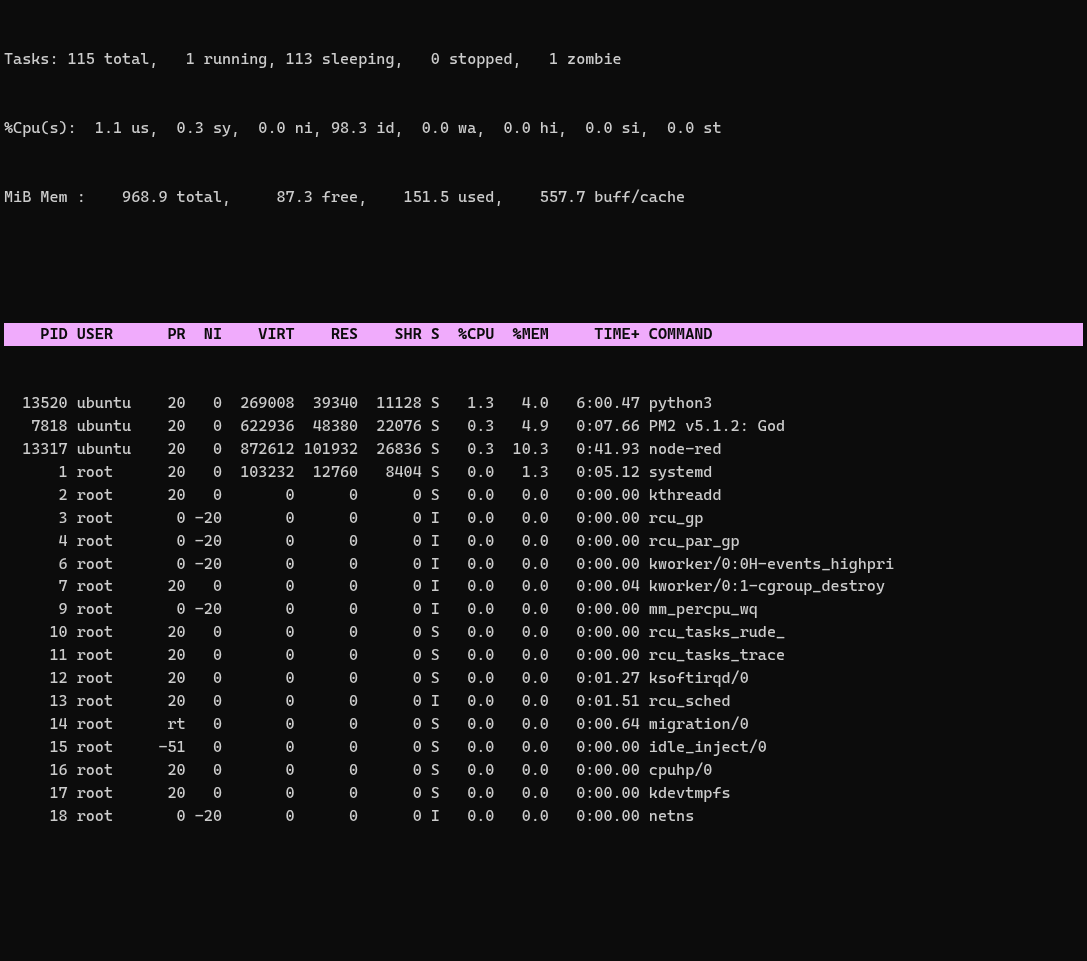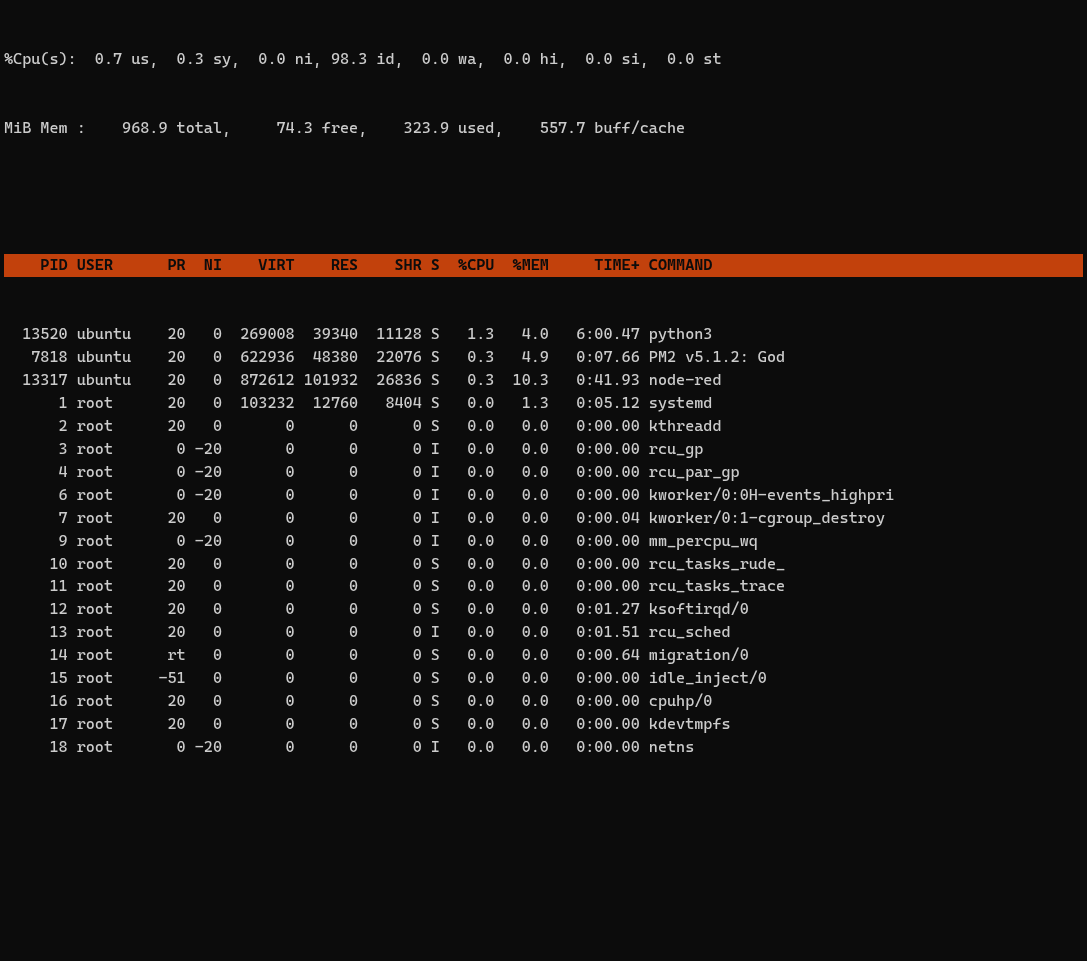--- a/index.html
+++ b/index.html
@@ -18,31 +18,32 @@
     padding: 2px 4px;
     white-space: pre;
   }
   .header-line {
     display: block;
   }
   .row {
     display: block;
   }
   .col-header {
-    background: #c2410c;
+    background: #f0abfc;
     color: #0c0c0c;
     display: block;
     font-weight: bold;
   }
   .spacer {
     height: 1.48em;
   }
 </style>
 </head>
 <body>
 
 <div class="terminal">
-  <span class="header-line">%Cpu(s):  0.7 us,  0.3 sy,  0.0 ni, 98.3 id,  0.0 wa,  0.0 hi,  0.0 si,  0.0 st</span>
-  <span class="header-line">MiB Mem :    968.9 total,     74.3 free,    323.9 used,    557.7 buff/cache</span>
+  <span class="header-line">Tasks: 115 total,   1 running, 113 sleeping,   0 stopped,   1 zombie</span>
+  <span class="header-line">%Cpu(s):  1.1 us,  0.3 sy,  0.0 ni, 98.3 id,  0.0 wa,  0.0 hi,  0.0 si,  0.0 st</span>
+  <span class="header-line">MiB Mem :    968.9 total,     87.3 free,    151.5 used,    557.7 buff/cache</span>
   <div class="spacer"></div>
   <span class="col-header" id="col-header">    PID USER      PR  NI    VIRT    RES    SHR S  %CPU  %MEM     TIME+ COMMAND                                       </span>
   <div id="process-list"><span class="row">  13520 ubuntu    20   0  269008  39340  11128 S   1.3   4.0   6:00.47 python3</span><span class="row">   7818 ubuntu    20   0  622936  48380  22076 S   0.3   4.9   0:07.66 PM2 v5.1.2: God</span><span class="row">  13317 ubuntu    20   0  872612 101932  26836 S   0.3  10.3   0:41.93 node-red</span><span class="row">      1 root      20   0  103232  12760   8404 S   0.0   1.3   0:05.12 systemd</span><span class="row">      2 root      20   0       0      0      0 S   0.0   0.0   0:00.00 kthreadd</span><span class="row">      3 root       0 -20       0      0      0 I   0.0   0.0   0:00.00 rcu_gp</span><span class="row">      4 root       0 -20       0      0      0 I   0.0   0.0   0:00.00 rcu_par_gp</span><span class="row">      6 root       0 -20       0      0      0 I   0.0   0.0   0:00.00 kworker/0:0H-events_highpri</span><span class="row">      7 root      20   0       0      0      0 I   0.0   0.0   0:00.04 kworker/0:1-cgroup_destroy</span><span class="row">      9 root       0 -20       0      0      0 I   0.0   0.0   0:00.00 mm_percpu_wq</span><span class="row">     10 root      20   0       0      0      0 S   0.0   0.0   0:00.00 rcu_tasks_rude_</span><span class="row">     11 root      20   0       0      0      0 S   0.0   0.0   0:00.00 rcu_tasks_trace</span><span class="row">     12 root      20   0       0      0      0 S   0.0   0.0   0:01.27 ksoftirqd/0</span><span class="row">     13 root      20   0       0      0      0 I   0.0   0.0   0:01.51 rcu_sched</span><span class="row">     14 root      rt   0       0      0      0 S   0.0   0.0   0:00.64 migration/0</span><span class="row">     15 root     -51   0       0      0      0 S   0.0   0.0   0:00.00 idle_inject/0</span><span class="row">     16 root      20   0       0      0      0 S   0.0   0.0   0:00.00 cpuhp/0</span><span class="row">     17 root      20   0       0      0      0 S   0.0   0.0   0:00.00 kdevtmpfs</span><span class="row">     18 root       0 -20       0      0      0 I   0.0   0.0   0:00.00 netns</span></div>
 </div>
 
 </body></html>

